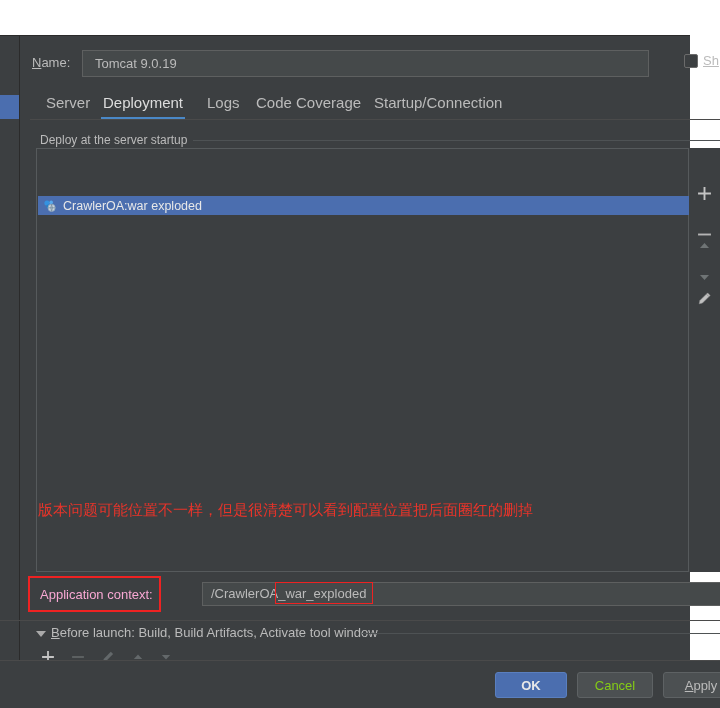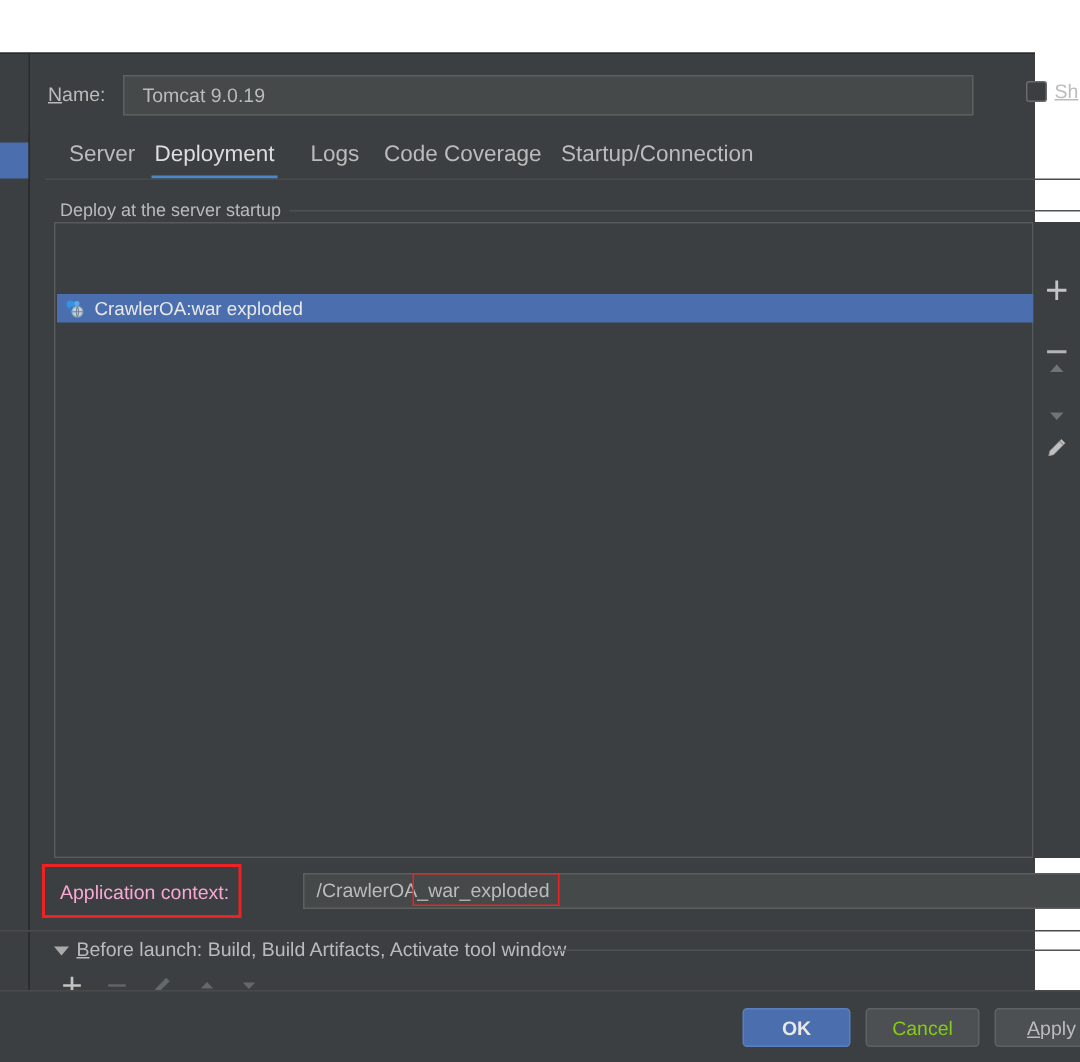--- a/index.html
+++ b/index.html
@@ -283,20 +283,21 @@
         </svg>
       </div>
       <div class="vbtn" style="top:137px;">
         <svg class="icon-svg" width="15" height="15" viewBox="0 0 15 15">
           <path d="M10.6 1.9 L13.1 4.4 L5.4 12.1 L2.2 12.8 L2.9 9.6 Z" fill="#c0c0c0" stroke="#999" stroke-width="0.5"></path>
           <path d="M9.4 3.1 L11.9 5.6" stroke="#8a8a8a" stroke-width="0.8"></path>
         </svg>
       </div>
     </div>
 
+    <div class="cn-note">版本问题可能位置不一样，但是很清楚可以看到配置位置把后面圈红的删掉</div>
 
     <div class="ctx-label">Application context:</div>
     <div class="ctx-label-box"></div>
 
     <div class="ctx-combo">
       <div class="ctx-value">
         <span>/CrawlerOA</span><span>_war_exploded</span>
       </div>
       <div class="ctx-red-box"></div>
       <div class="ctx-arrow-sep"></div>

